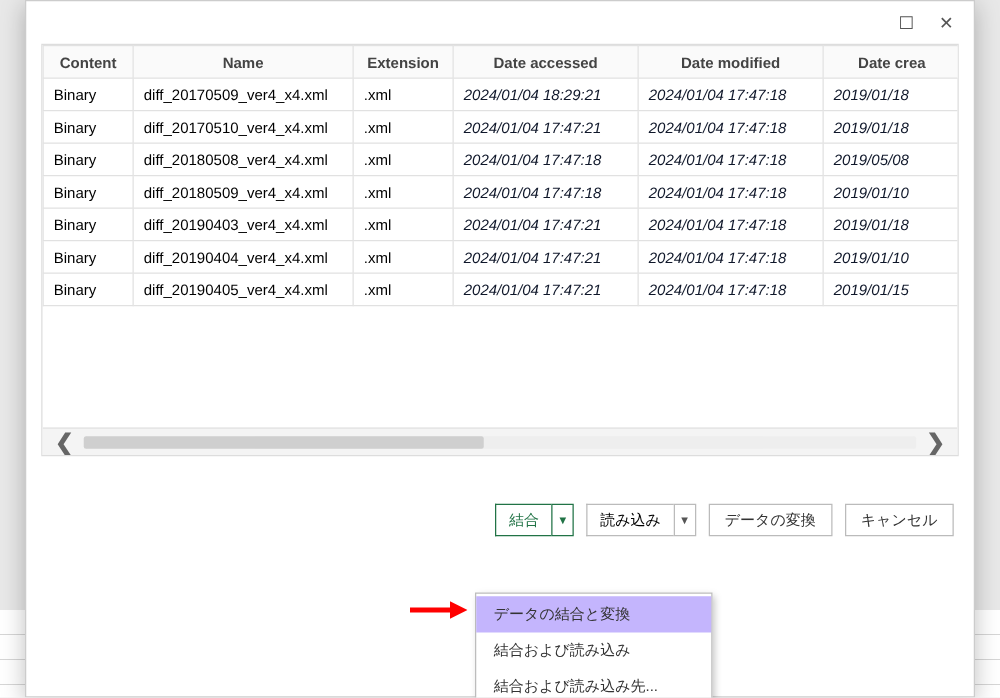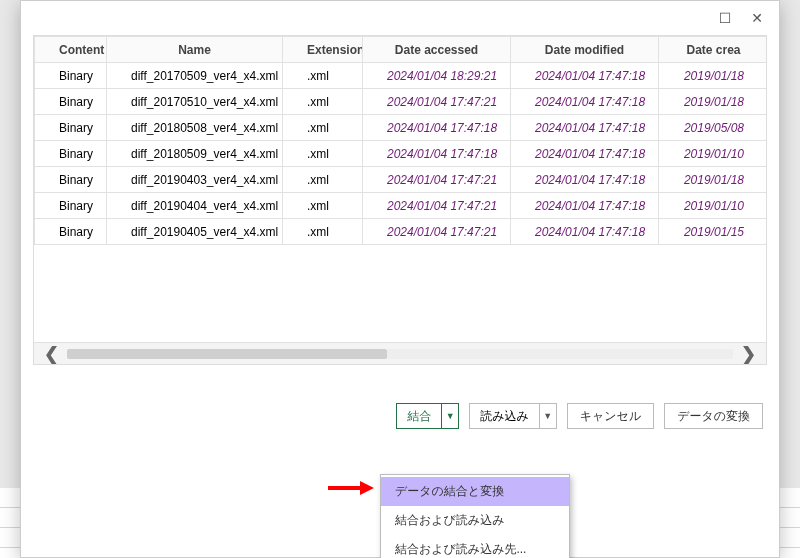--- a/index.html
+++ b/index.html
@@ -55,34 +55,34 @@
     position: relative;
     background: #fff;
   }
   table {
     border-collapse: collapse;
     width: 100%;
     table-layout: fixed;
   }
   th, td {
     border: 1px solid #e1e1e1;
-    padding: 4px 24px;
+    padding: 4px 8px;
     height: 26px;
     text-align: left;
     font-weight: normal;
     white-space: nowrap;
     overflow: hidden;
   }
   th {
     background: #fafafa;
     font-weight: 700;
     text-align: center;
     color: #444;
   }
-  td.right { text-align: right; font-style: italic; color: #701a75; }
+  td.right { font-style: italic; color: #0f172a; }
   col.c0 { width: 72px; }
   col.c1 { width: 176px; }
   col.c2 { width: 80px; }
   col.c3 { width: 148px; }
   col.c4 { width: 148px; }
   col.c5 { width: 110px; }
   .scrollbar {
     position: absolute;
     left: 0; right: 0; bottom: 0;
     height: 22px;
@@ -294,22 +294,22 @@
 
   <div class="footer">
     <span class="split active">
       <span class="main">結合</span>
       <span class="arrow">▼</span>
     </span>
     <span class="split">
       <span class="main">読み込み</span>
       <span class="arrow">▼</span>
     </span>
+    <button class="btn">データの変換</button>
     <button class="btn">キャンセル</button>
-    <button class="btn">データの変換</button>
   </div>
 
 </div>
 
 <div class="menu">
   <div class="menu-item hover">データの結合と変換</div>
   <div class="menu-item">結合および読み込み</div>
   <div class="menu-item">結合および読み込み先...</div>
 </div>
 

